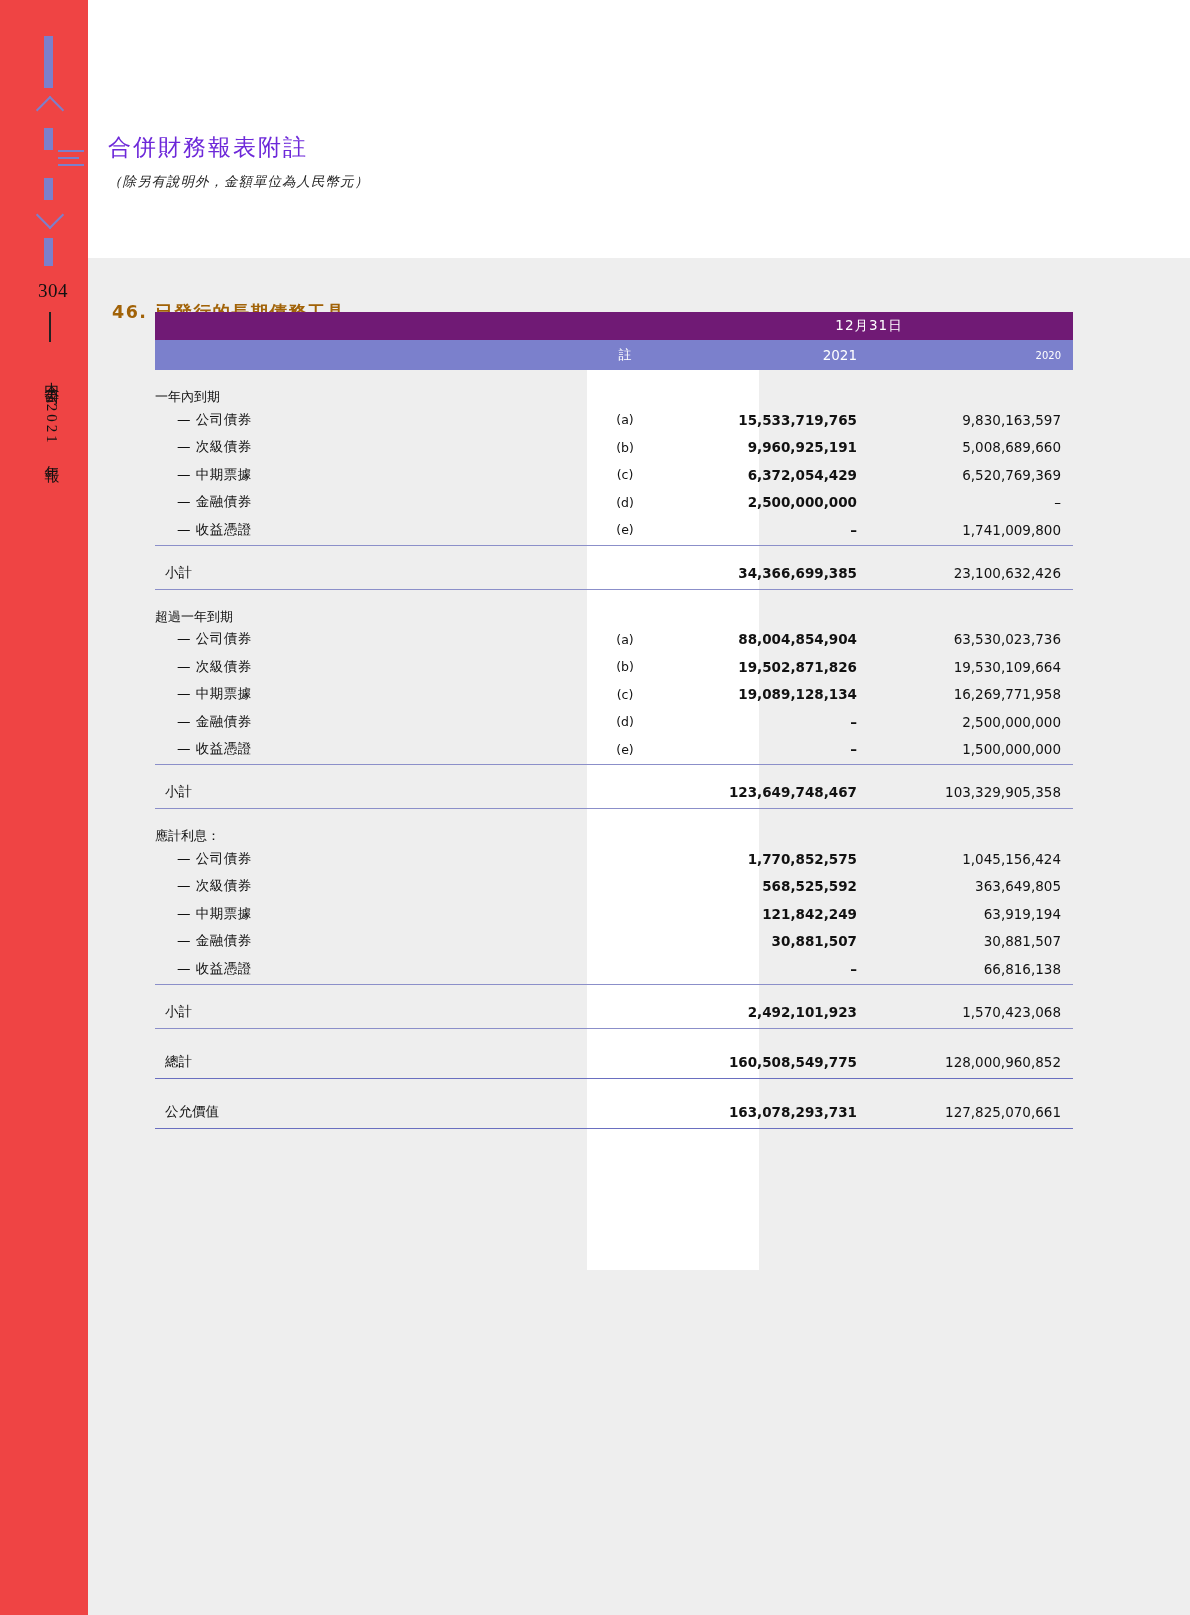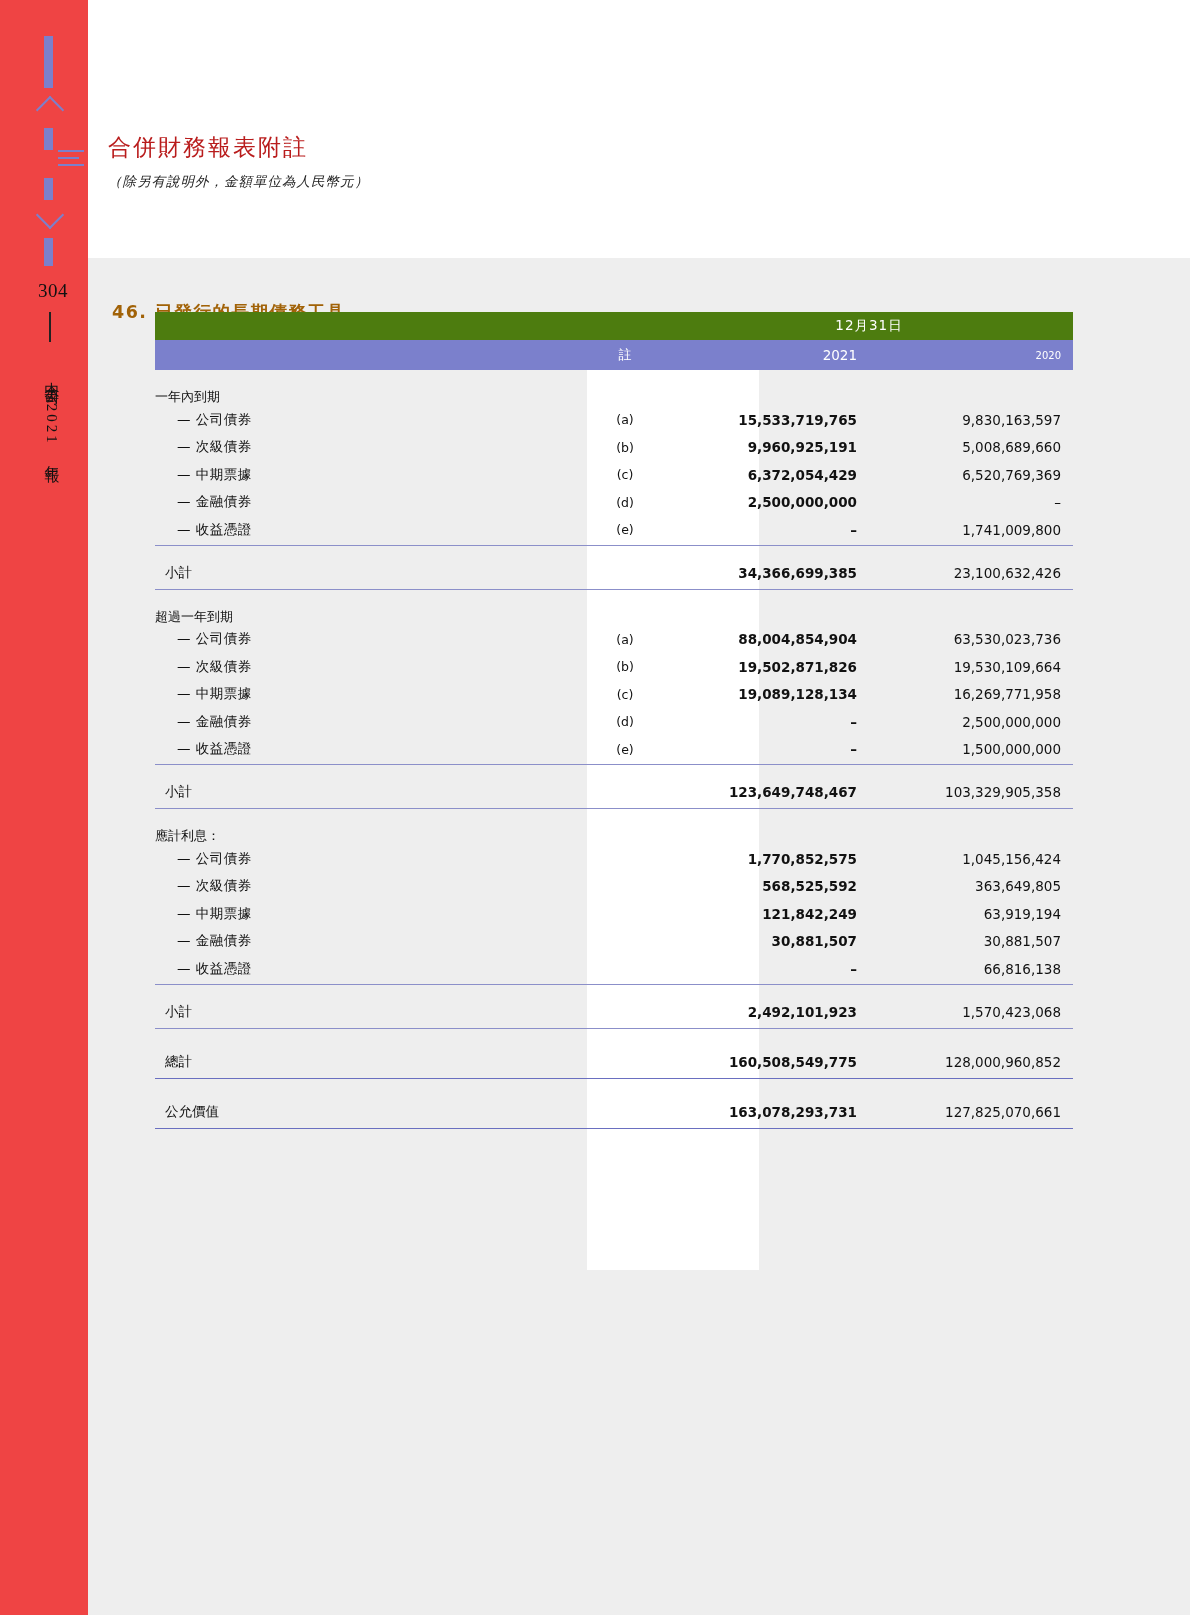--- a/index.html
+++ b/index.html
@@ -93,21 +93,21 @@
 
   
   .doc-header {
     position: absolute;
     left: 108px;
     top: 132px;
     width: 800px;
   }
   .doc-title {
     font-size: 23px;
-    color: #b91c1c;
+    color: #6d28d9;
     letter-spacing: 2px;
     font-weight: normal;
     margin: 0 0 10px 0;
     font-family: "DejaVu Sans", sans-serif;
   }
   .doc-subtitle {
     font-size: 13.5px;
     color: #222222;
     font-style: italic;
     letter-spacing: 1px;
@@ -152,21 +152,21 @@
     color: #111111;
   }
   table.fin td, table.fin th {
     padding: 0;
     font-weight: normal;
     vertical-align: middle;
   }
 
   
   .hdr-band td {
-    background: #4d7c0f;
+    background: #701a75;
     color: #ffffff;
     height: 28px;
   }
   .hdr-band2 td {
     background: #7b80cc;
     color: #ffffff;
     height: 30px;
     padding-bottom: 6px;
     vertical-align: bottom;
   }

